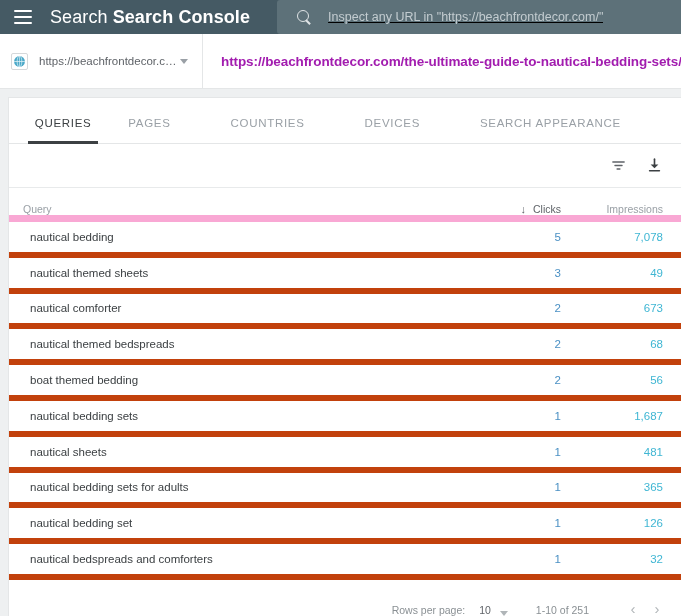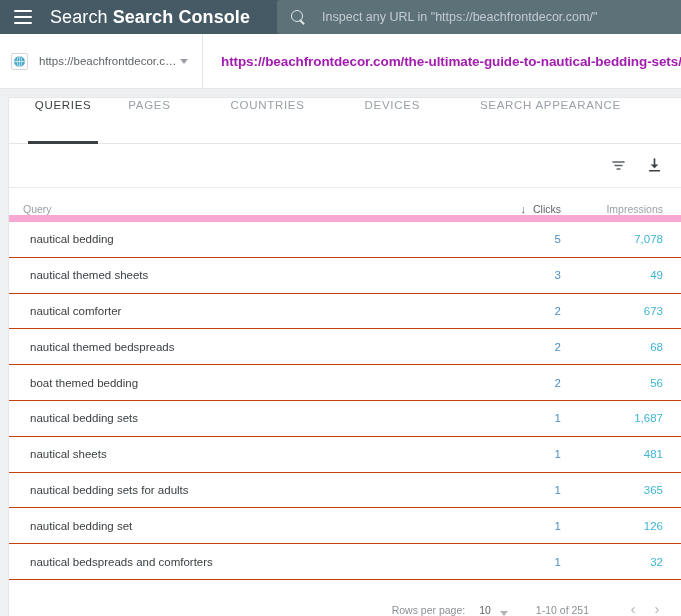--- a/index.html
+++ b/index.html
@@ -49,22 +49,23 @@
   .brand .b-rest { font-weight: 700; margin-left: 5px; }
 
   .searchbox {
     margin-left: 27px;
     height: 34px;
     flex: 1 1 auto;
     background: #5d7179;
     border-radius: 3px 0 0 3px;
     display: flex;
     align-items: center;
-    padding: 0 14px;
+    padding: 0 20px;
     cursor: text;
+    text-decoration: underline;
   }
   .search-glass {
     width: 15px; height: 15px;
     flex: 0 0 auto;
     position: relative;
     margin-right: 16px;
   }
   .search-glass::before {
     content: "";
     position: absolute;
@@ -161,20 +162,21 @@
     border-right: none;
     border-bottom: none;
     display: flex;
     flex-direction: column;
   }
 
   
   .tabs {
     height: 46px;
     display: flex;
+    align-items: flex-end;
     border-bottom: 1px solid #e4e6e7;
     padding-left: 36px;
     flex: 0 0 auto;
   }
   .tab {
     font-size: 11.5px;
     color: #9aa0a6;
     letter-spacing: 0.7px;
     padding: 0 0 12px 0;
     margin-right: 60px;
@@ -247,21 +249,21 @@
   .th-impr {
     width: 110px; flex: 0 0 110px;
     text-align: right;
     padding-right: 18px;
   }
 
   .trow {
     height: 35.8px;
     display: flex;
     align-items: center;
-    border-bottom: 1px solid #c2410c;
+    border-bottom: 6px solid #c2410c;
     font-size: 11.5px;
     flex: 0 0 auto;
     cursor: pointer;
   }
   .td-query { flex: 1 1 auto; padding-left: 21px; color: #3c4043; }
   .td-clicks {
     width: 140px; flex: 0 0 140px;
     text-align: right;
     padding-right: 10px;
     color: #4a90c4;

